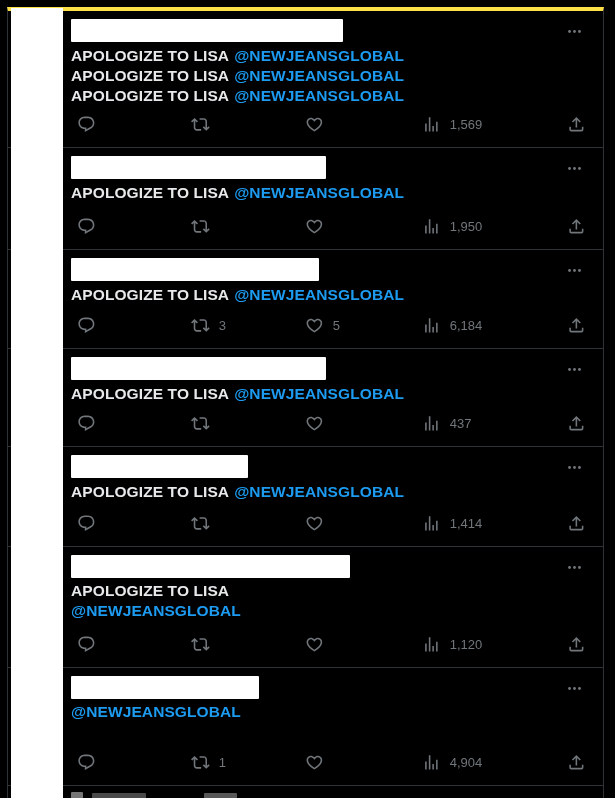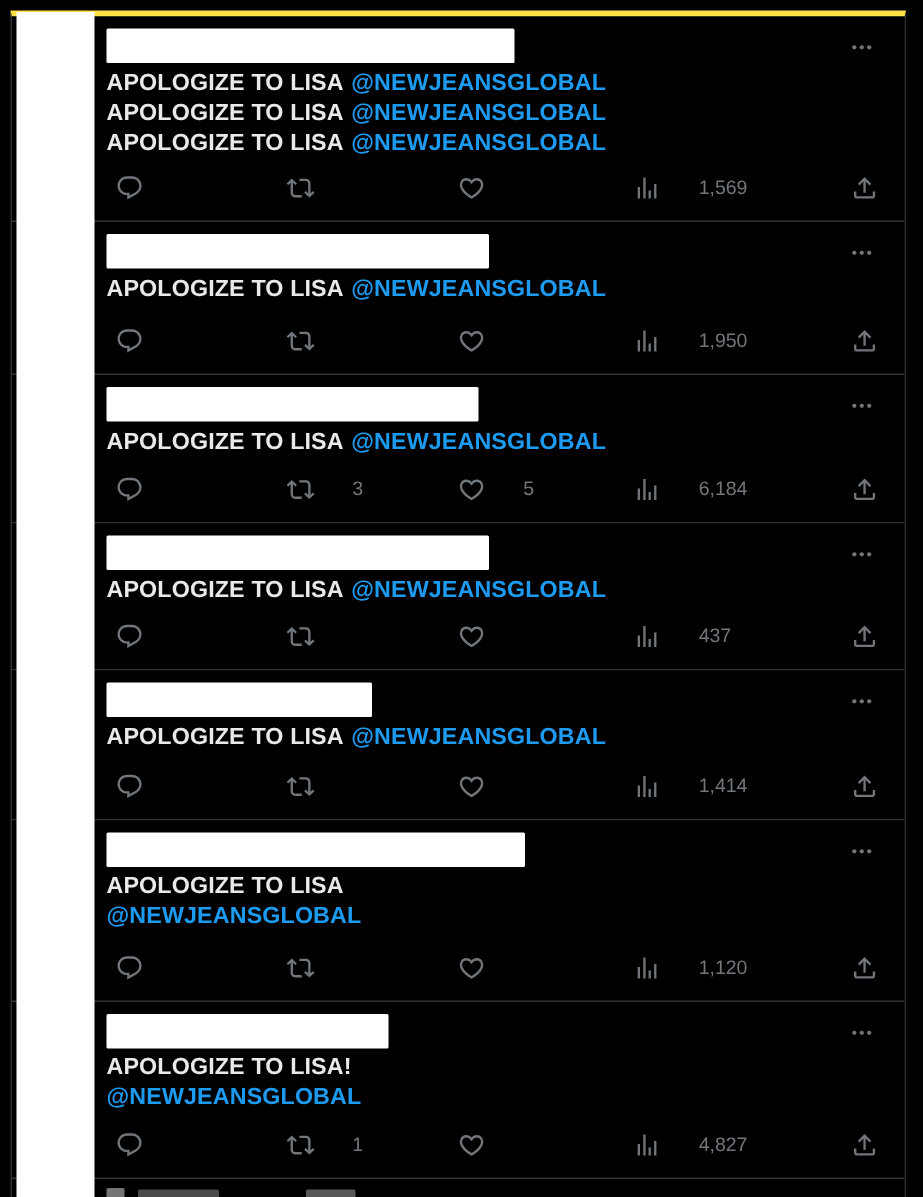--- a/index.html
+++ b/index.html
@@ -16,21 +16,21 @@
   .w279{width:279px}.w188{width:188px}
   .more{position:absolute;right:20px;top:12px;width:17px;height:17px;color:#71767b;cursor:pointer;}
   .more svg{display:block;width:17px;height:17px;fill:#71767b;}
   .body-text{position:absolute;left:63px;top:35px;font-size:15.5px;line-height:20px;
     font-weight:700;color:#e7e9ea;letter-spacing:.1px;white-space:nowrap;}
   .top34{top:34px}
   .tline{display:block;}
   .mention{color:#1d9bf0;}
   .mention.pad{margin-left:5px;}
   .actions{position:absolute;left:63px;right:12px;bottom:12px;height:20px;}
-  .ag{position:absolute;top:0;display:flex;align-items:flex-end;gap:25px;height:20px;cursor:pointer;}
+  .ag{position:absolute;top:0;display:flex;align-items:flex-start;gap:9px;height:20px;cursor:pointer;}
   .ag svg{display:block;width:18.75px;height:18.75px;fill:#71767b;}
   .ag .cnt{font-size:13px;color:#71767b;line-height:20px;font-weight:400;}
   .ag-reply{left:6px}.ag-rt{left:120px}.ag-like{left:234px}.ag-views{left:351px}.ag-share{left:496px}
   .whiteout{position:absolute;left:11px;top:8px;width:52px;height:790px;background:#fff;z-index:30;}
   .partial{position:relative;height:15px;background:#000;}
   .pb{position:absolute;border-radius:1px;}
   .pb1{left:63px;top:6px;width:12px;height:8px;background:#8a8a8a;opacity:.85;}
   .pb2{left:84px;top:7px;width:54px;height:7px;background:#4a4a4a;}
   .pb3{left:196px;top:7px;width:33px;height:7px;background:#585858;}
 </style>
@@ -316,21 +316,20 @@
     <article class="tweet h118">
       <div class="namebar w188"></div>
       <div class="more">
         <svg viewBox="0 0 24 24">
             <circle cx="5" cy="12" r="2"></circle>
             <circle cx="12" cy="12" r="2"></circle>
             <circle cx="19" cy="12" r="2"></circle>
           </svg>
       </div>
       <div class="body-text top34">
-        <span class="tline"><span>APOLOGIZE TO LISA!</span></span>
         <span class="tline"><span class="mention">@NEWJEANSGLOBAL</span></span>
       </div>
       <div class="actions">
         <div class="ag ag-reply">
             <svg viewBox="0 0 24 24">
               <path d="M1.751 10c0-4.42 3.584-8 8.005-8h4.366c4.49 0 8.129 3.64 8.129 8.13 0 2.96-1.607 5.68-4.196 7.11l-8.054 4.46v-3.69h-.067c-4.49.1-8.183-3.51-8.183-8.01zm8.005-6c-3.317 0-6.005 2.69-6.005 6 0 3.37 2.77 6.08 6.138 6.01l.351-.01h1.761v2.3l5.087-2.81c1.951-1.08 3.163-3.13 3.163-5.36 0-3.39-2.744-6.13-6.129-6.13H9.756z"></path>
             </svg>
             <span class="cnt"></span>
           </div>
         <div class="ag ag-rt">
@@ -342,21 +341,21 @@
         <div class="ag ag-like">
             <svg viewBox="0 0 24 24">
               <path d="M16.697 5.5c-1.222-.06-2.679.51-3.89 2.16l-.805 1.09-.806-1.09C9.984 6.01 8.526 5.44 7.304 5.5c-1.243.07-2.349.78-2.91 1.91-.552 1.12-.633 2.78.479 4.82 1.074 1.97 3.257 4.27 7.129 6.61 3.87-2.34 6.052-4.64 7.126-6.61 1.111-2.04 1.03-3.7.477-4.82-.561-1.13-1.666-1.84-2.908-1.91zm4.187 7.69c-1.351 2.48-4.001 5.12-8.379 7.67l-.503.3-.504-.3c-4.379-2.55-7.029-5.19-8.382-7.67-1.36-2.5-1.41-4.86-.514-6.67.887-1.79 2.647-2.91 4.601-3.01 1.651-.09 3.368.56 4.798 2.01 1.429-1.45 3.146-2.1 4.796-2.01 1.954.1 3.714 1.22 4.601 3.01.896 1.81.846 4.17-.514 6.67z"></path>
             </svg>
             <span class="cnt"></span>
           </div>
         <div class="ag ag-views">
             <svg viewBox="0 0 24 24">
               <path d="M8.75 21V3h2v18h-2zM18 21V8.5h2V21h-2zM4 21l.004-10h2L6 21H4zm9.248 0v-7h2v7h-2z"></path>
             </svg>
-            <span class="cnt">4,827</span>
+            <span class="cnt">4,904</span>
           </div>
         <div class="ag ag-share">
             <svg viewBox="0 0 24 24">
               <path d="M12 2.59l5.7 5.7-1.41 1.42L13 6.41V16h-2V6.41l-3.3 3.3-1.41-1.42L12 2.59zM21 15l-.02 3.51c0 1.38-1.12 2.49-2.5 2.49H5.5C4.11 21 3 19.88 3 18.5V15h2v3.5c0 .28.22.5.5.5h12.98c.28 0 .5-.22.5-.5L19 15h2z"></path>
             </svg>
           </div>
       </div>
     </article>
 
     <div class="partial">

